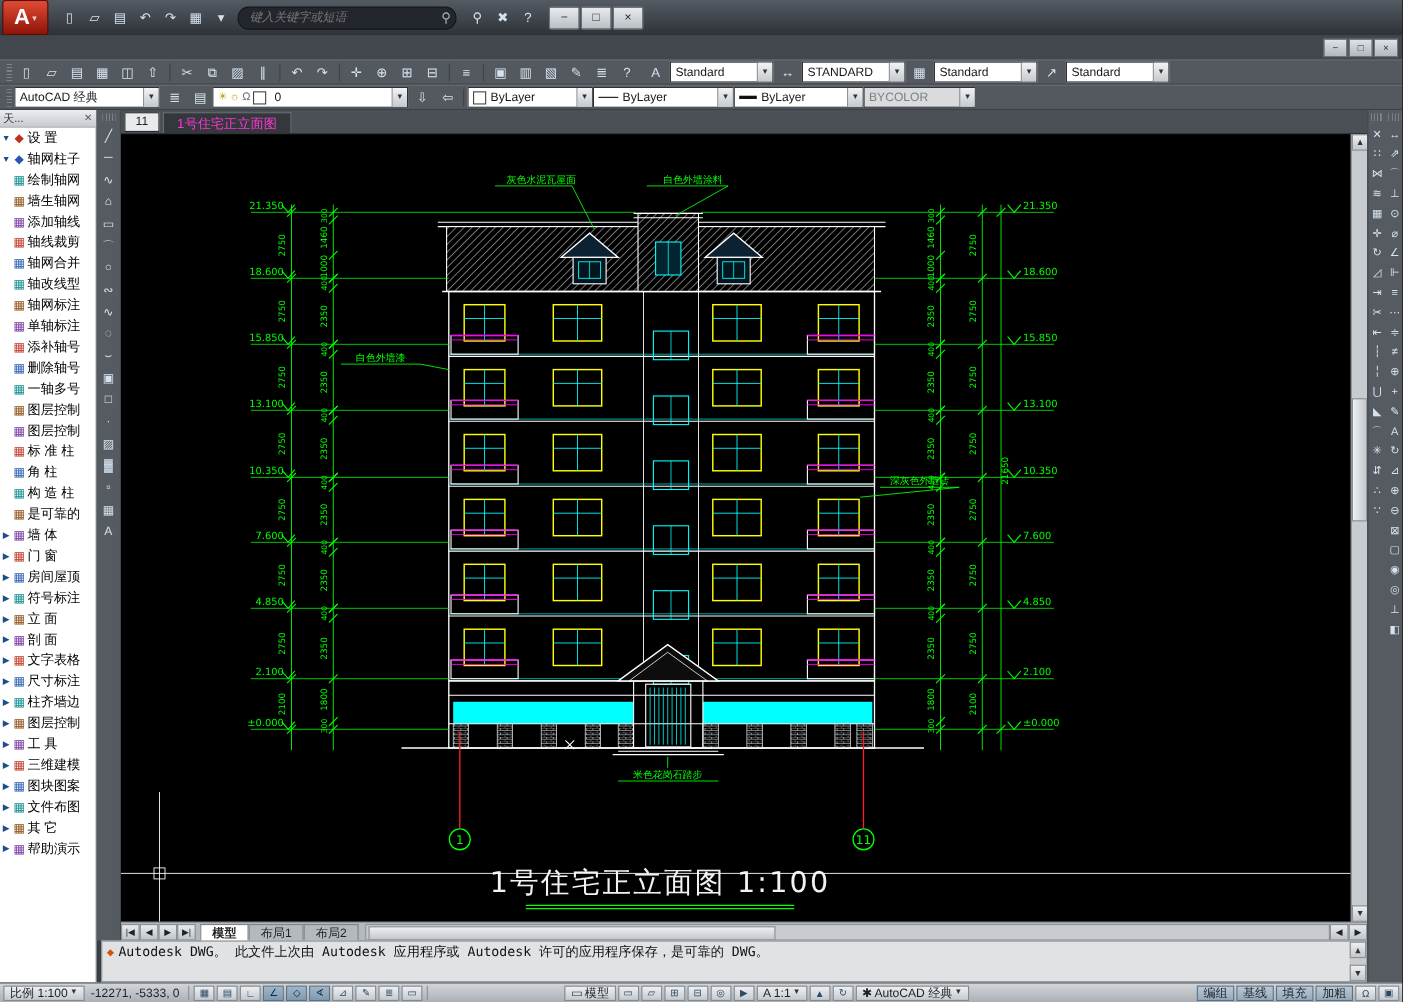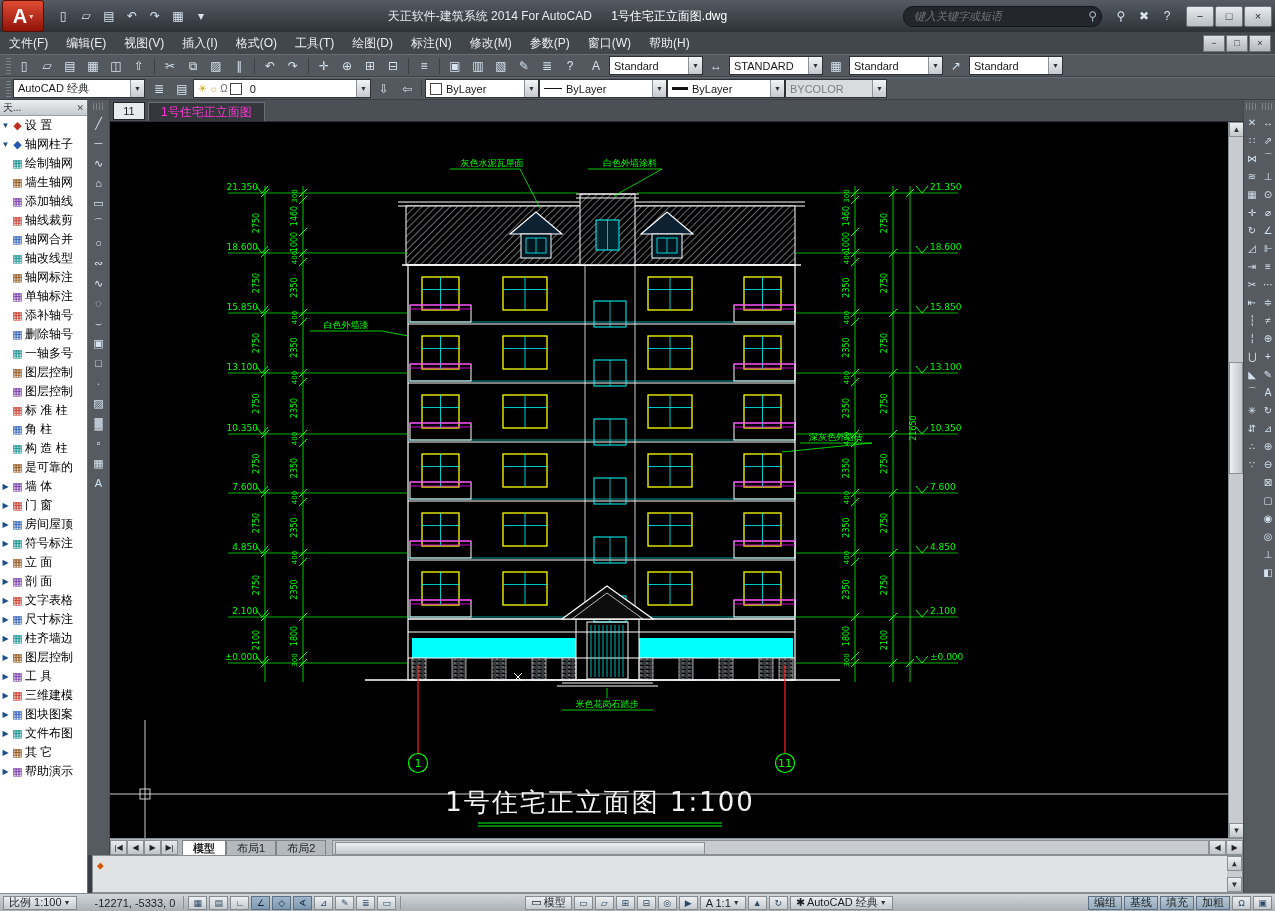--- a/index.html
+++ b/index.html
@@ -93,21 +93,21 @@
   .cmdarea{position:absolute;left:92px;top:855px;width:1151px;height:38px;background:#e0e2e4;
            border:1px solid #888d92;box-sizing:border-box;
            font-family:"DejaVu Sans Mono","Liberation Mono",monospace;font-size:12px;color:#111;}
   .cmdline{height:19px;line-height:19px;white-space:nowrap;padding-left:4px;display:flex;align-items:center;gap:4px;}
   .dwgshield{color:#d35400;font-size:11px;}
   .cmdscroll{position:absolute;right:0;top:0;width:15px;height:36px;background:#c8ccd0;display:flex;flex-direction:column;justify-content:space-between;}
   
   .statusbar{position:absolute;left:0;top:893px;width:1275px;height:18px;
              background:linear-gradient(#d2d6da,#aab0b6);border-top:1px solid #888d92;
              display:flex;align-items:center;font-size:11px;color:#1d2126;gap:2px;box-sizing:border-box;padding:0 3px;}
-  .sb-text{padding:0 4px;white-space:nowrap;margin-left:12px;}
+  .sb-text{padding:0 4px;white-space:nowrap;}
   .sb-caret{font-size:7px;color:#333;}
   .sb-toggle{width:19px;height:14px;background:linear-gradient(#eef0f2,#c5cacf);border:1px solid #868b90;
              font-size:9px;color:#2c4a66;display:flex;align-items:center;justify-content:center;box-sizing:border-box;}
   .sb-toggle.pressed{background:linear-gradient(#9fb6ca,#7e9ab2);border-color:#5c7184;color:#12273a;}
   .sb-btn{height:14px;padding:0 5px;background:linear-gradient(#eef0f2,#c5cacf);border:1px solid #868b90;
           display:flex;align-items:center;gap:2px;box-sizing:border-box;white-space:nowrap;}
   .sb-btn.pressed{background:linear-gradient(#b9c9d6,#93aabc);border-color:#5c7184;}
   .sb-sep{width:1px;height:13px;background:#8a8f94;margin:0 2px;}
 </style>
 </head>
@@ -122,55 +122,37 @@
     </div>
     <div class="qat" id="qat">
         <span class="ticon">▯</span>
         <span class="ticon">▱</span>
         <span class="ticon">▤</span>
         <span class="ticon">↶</span>
         <span class="ticon">↷</span>
         <span class="ticon">▦</span>
         <span class="ticon">▾</span>
       </div>
-    <div class="tb-title">
-      <span>天正软件-建筑系统 2014  For AutoCAD</span>
-      <span class="doc">1号住宅正立面图.dwg</span>
-    </div>
     <div class="searchbox">
       <input placeholder="键入关键字或短语" style="">
       <span class="sicon">⚲</span>
     </div>
     <div class="tbright" id="tbRightIcons">
         <span class="ticon">⚲</span>
         <span class="ticon">✖</span>
         <span class="ticon">?</span>
       </div>
     <div class="winbtns" id="winBtns">
         <div class="winbtn">−</div>
         <div class="winbtn">□</div>
         <div class="winbtn">×</div>
       </div>
   </div>
 
   <div class="menubar">
-    <div id="menus" style="display:flex;">
-        <div class="menuitem">文件(F)</div>
-        <div class="menuitem">编辑(E)</div>
-        <div class="menuitem">视图(V)</div>
-        <div class="menuitem">插入(I)</div>
-        <div class="menuitem">格式(O)</div>
-        <div class="menuitem">工具(T)</div>
-        <div class="menuitem">绘图(D)</div>
-        <div class="menuitem">标注(N)</div>
-        <div class="menuitem">修改(M)</div>
-        <div class="menuitem">参数(P)</div>
-        <div class="menuitem">窗口(W)</div>
-        <div class="menuitem">帮助(H)</div>
-      </div>
     <div class="docbtns" id="docBtns">
         <div class="docbtn">−</div>
         <div class="docbtn">□</div>
         <div class="docbtn">×</div>
       </div>
   </div>
 
   <div class="toolbar row1">
     <span class="grip"></span>
     <span id="tb1icons" style="display:flex;align-items:center;gap:1px;">
@@ -918,20 +900,21 @@
       </div>
     <div class="hsbtns">
       <div class="lnav">◀</div>
       <div class="lnav">▶</div>
     </div>
   </div>
 
   <div class="cmdarea">
     <div class="cmdline">
       <span class="dwgshield">◆</span>
+      <span>Autodesk DWG。  此文件上次由 Autodesk 应用程序或 Autodesk 许可的应用程序保存，是可靠的 DWG。</span>
     </div>
     <div class="cmdscroll">
       <div class="sbtn">▲</div>
       <div class="sbtn">▼</div>
     </div>
   </div>
 
   <div class="vtb-right">
     <div class="vcol">
         <span class="vgrip"></span>

